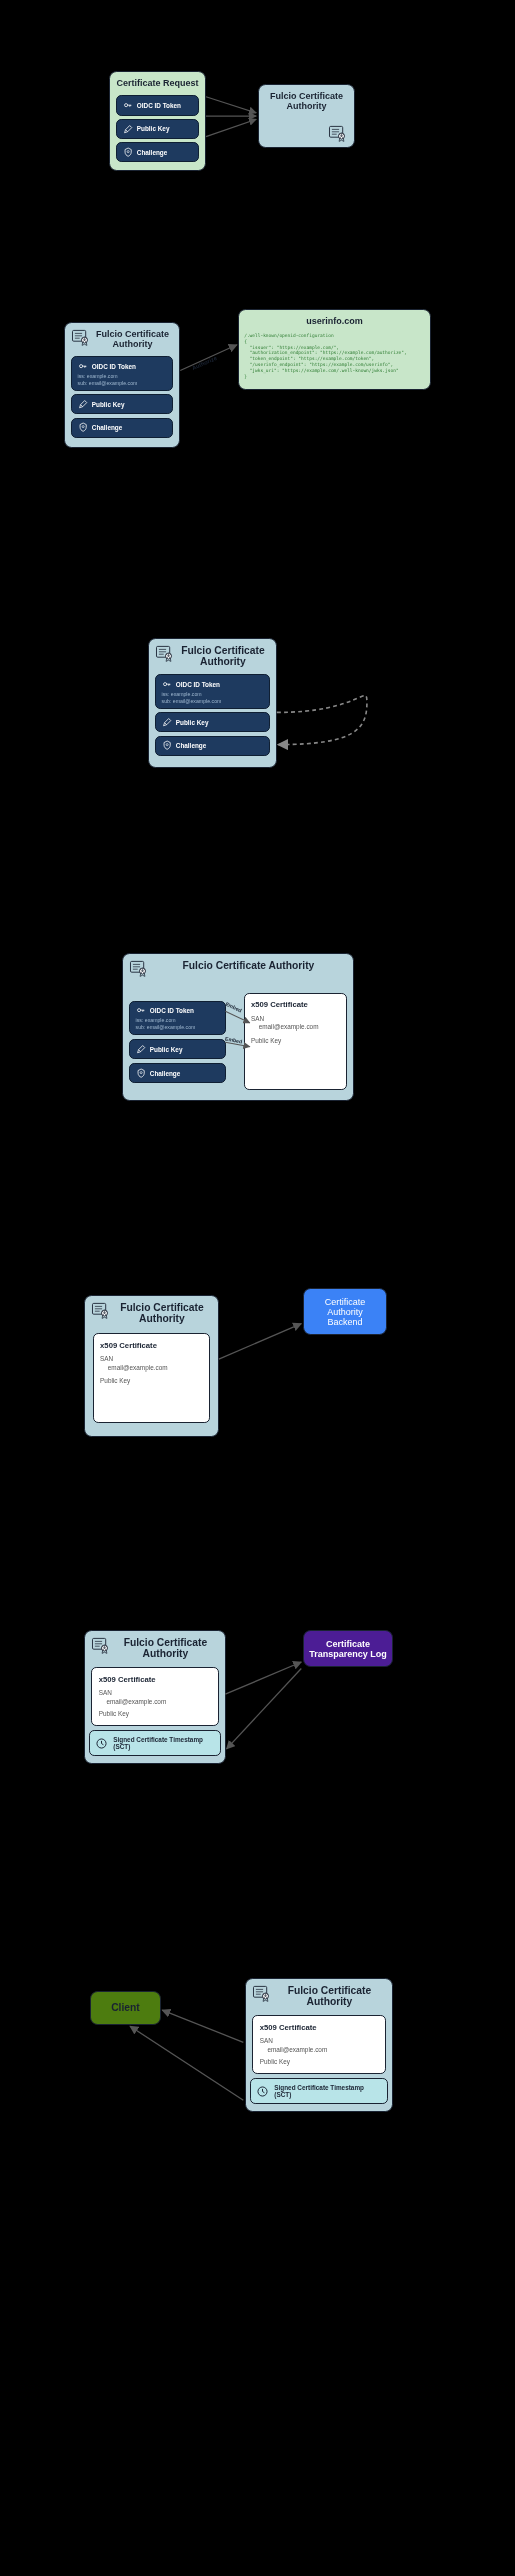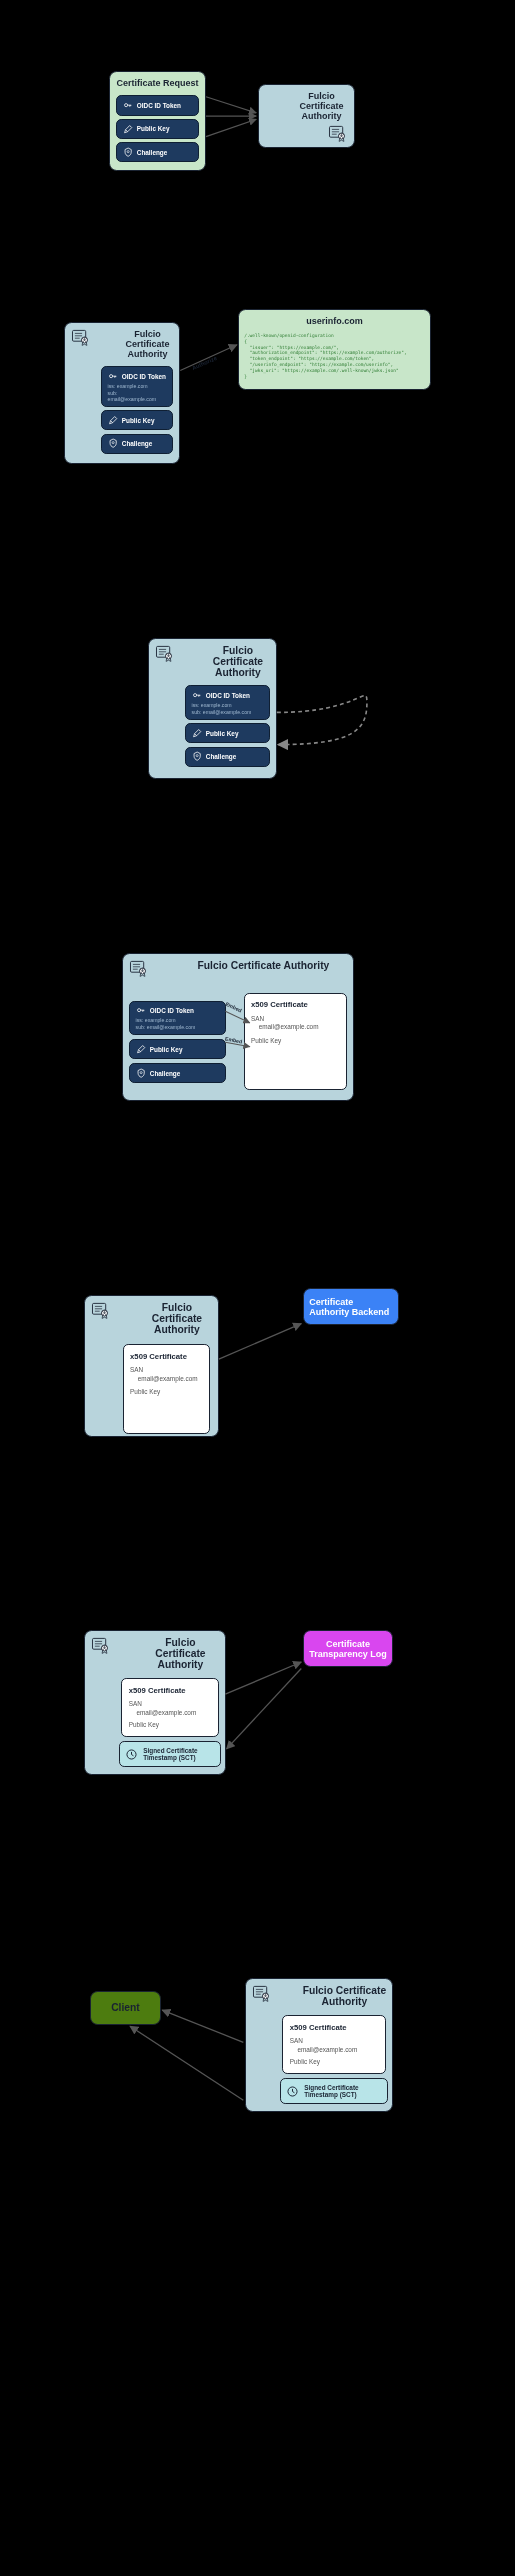--- a/index.html
+++ b/index.html
@@ -2,23 +2,23 @@
 <html style="font-size:10.3px"><head>
 <meta charset="utf-8">
 <style>
   * { box-sizing: border-box; margin: 0; padding: 0; }
   body { background: #000; font-family: -apple-system, BlinkMacSystemFont, "Segoe UI", Arial, sans-serif; width: 515px; }
   .section { position: relative; width: 515px; }
 
   
   .card { border: 1.3px solid #1a2332; border-radius: 7.7px; position: absolute; }
   .card-green { background: #c8e6c9; }
-  .card-blue { background: #b8d4dc; padding-left: 30px; }
+  .card-blue { background: #b8d4dc; }
   .card-brightblue { background: #3b82f6; color: #fff; }
-  .card-indigo { background: #d946ef; color: #fff; }
+  .card-indigo { background: #4c1d95; color: #fff; }
   .card-purple { background: #4d7c0f; }
 
   .card-title { font-weight: 700; font-size: 9px; text-align: center; padding: 6.4px 5.2px 3.9px; color: #1a2332; }
   .card-title.lg { font-size: 10.3px; }
 
   .pill { background: #1e3a5f; color: #fff; border: 1.3px solid #0f1f33; border-radius: 5.2px; margin: 3.2px 6.4px; padding: 3.9px 5.2px; display: flex; align-items: center; gap: 3.9px; font-size: 6.4px; font-weight: 700; }
   .pill-sub { display: block; font-weight: 400; font-size: 5.2px; color: #9fb8d0; margin-top: 1.3px; }
   .pill-col { flex-direction: column; align-items: flex-start; gap: 0; }
   .pill-col .pill-head { display: flex; align-items: center; gap: 3.9px; }
 
@@ -272,21 +272,21 @@
           <use href="#cert-icon"></use>
         </svg></div>
     <div class="card-title lg" style="padding-left:26px">Fulcio Certificate Authority</div>
     <div class="x509" style="margin:5.2px 7.7px; height:90px">
       <div class="x509-title">x509 Certificate</div>
       <div class="x509-line">SAN</div>
       <div class="x509-line x509-indent">email@example.com</div>
       <div class="x509-line" style="margin-top:6.4px">Public Key</div>
     </div>
   </div>
-  <div class="card card-brightblue" style="left:303px; top:90px; width:96px; padding:7.7px 5.2px; font-weight:700; font-size:9px">
+  <div class="card card-brightblue" style="left:303px; top:90px; width:84px; padding:7.7px 5.2px; text-align:center; font-weight:400; font-size:9px">
     <span>Certificate Authority Backend</span>
   </div>
   <svg class="overlay" width="515" height="335" viewBox="0 0 800 520">
     <line x1="340" y1="250" x2="468" y2="195" stroke="#555" stroke-width="2" marker-end="url(#ah)"></line>
   </svg>
 </div>
 
 <div class="section" style="height:361px">
   <div class="card card-blue" style="left:84px; top:97px; width:142px; padding-bottom:2.6px">
     <div class="cert-icon"><svg viewBox="0 0 30 30">

